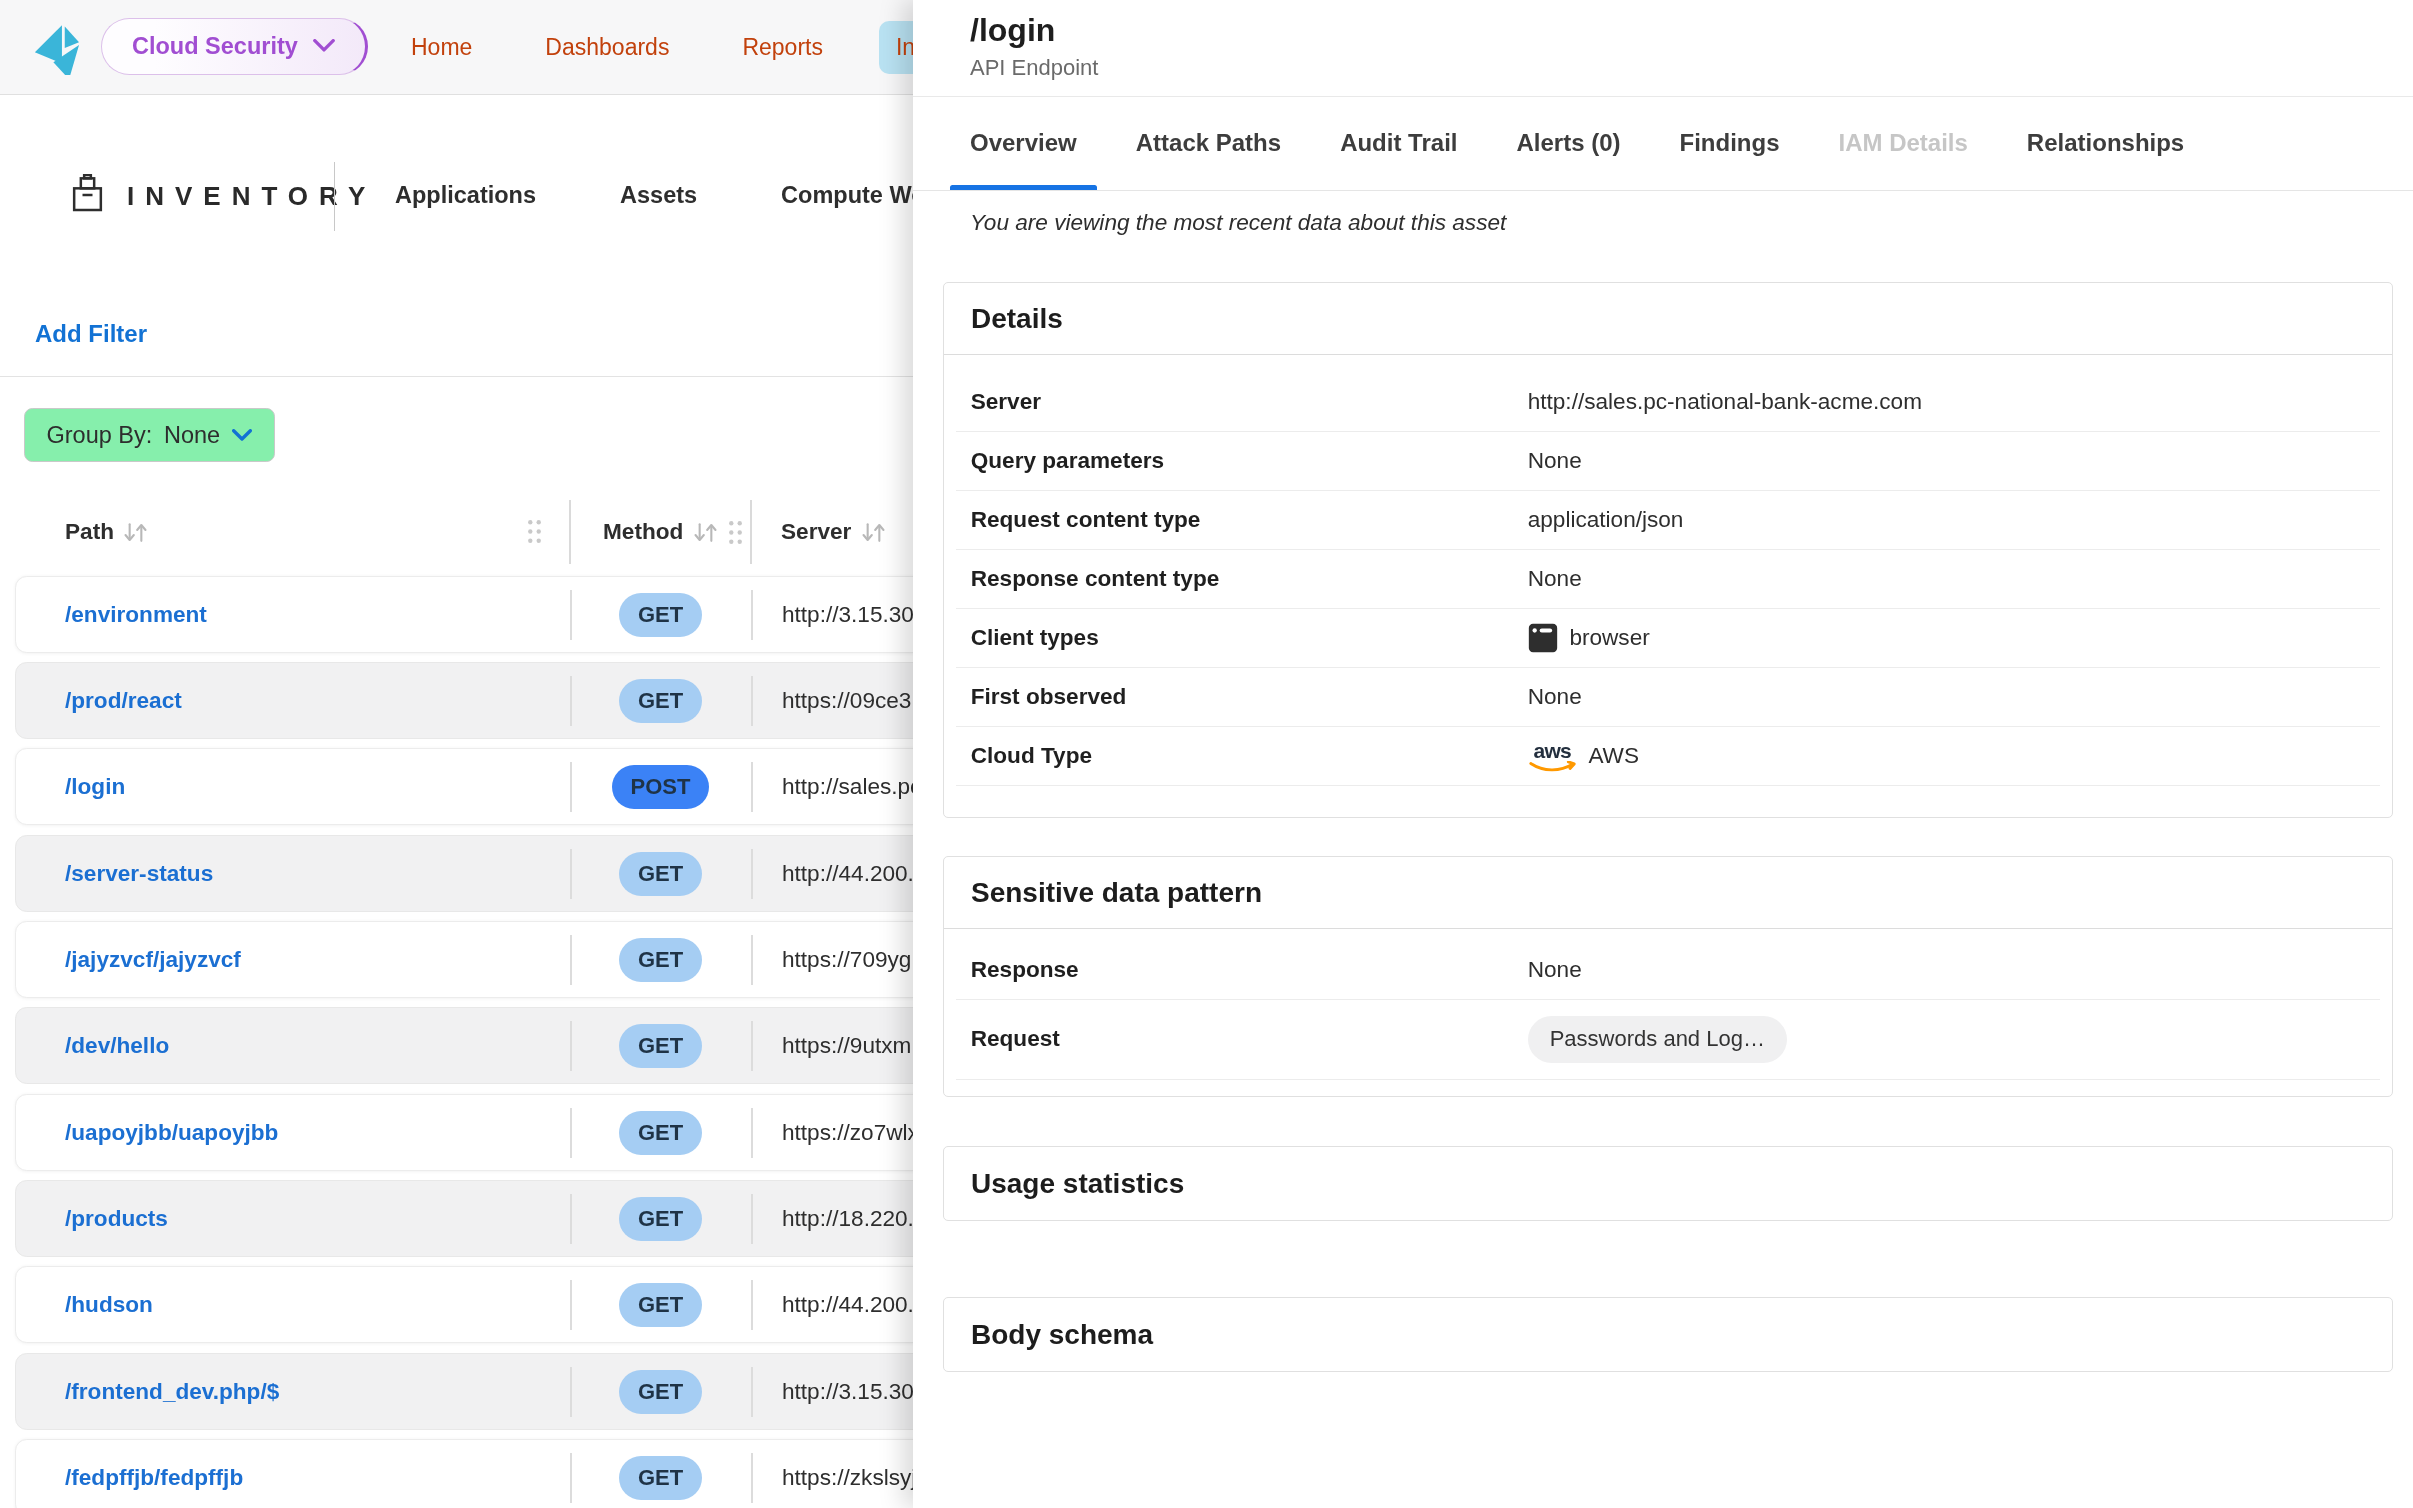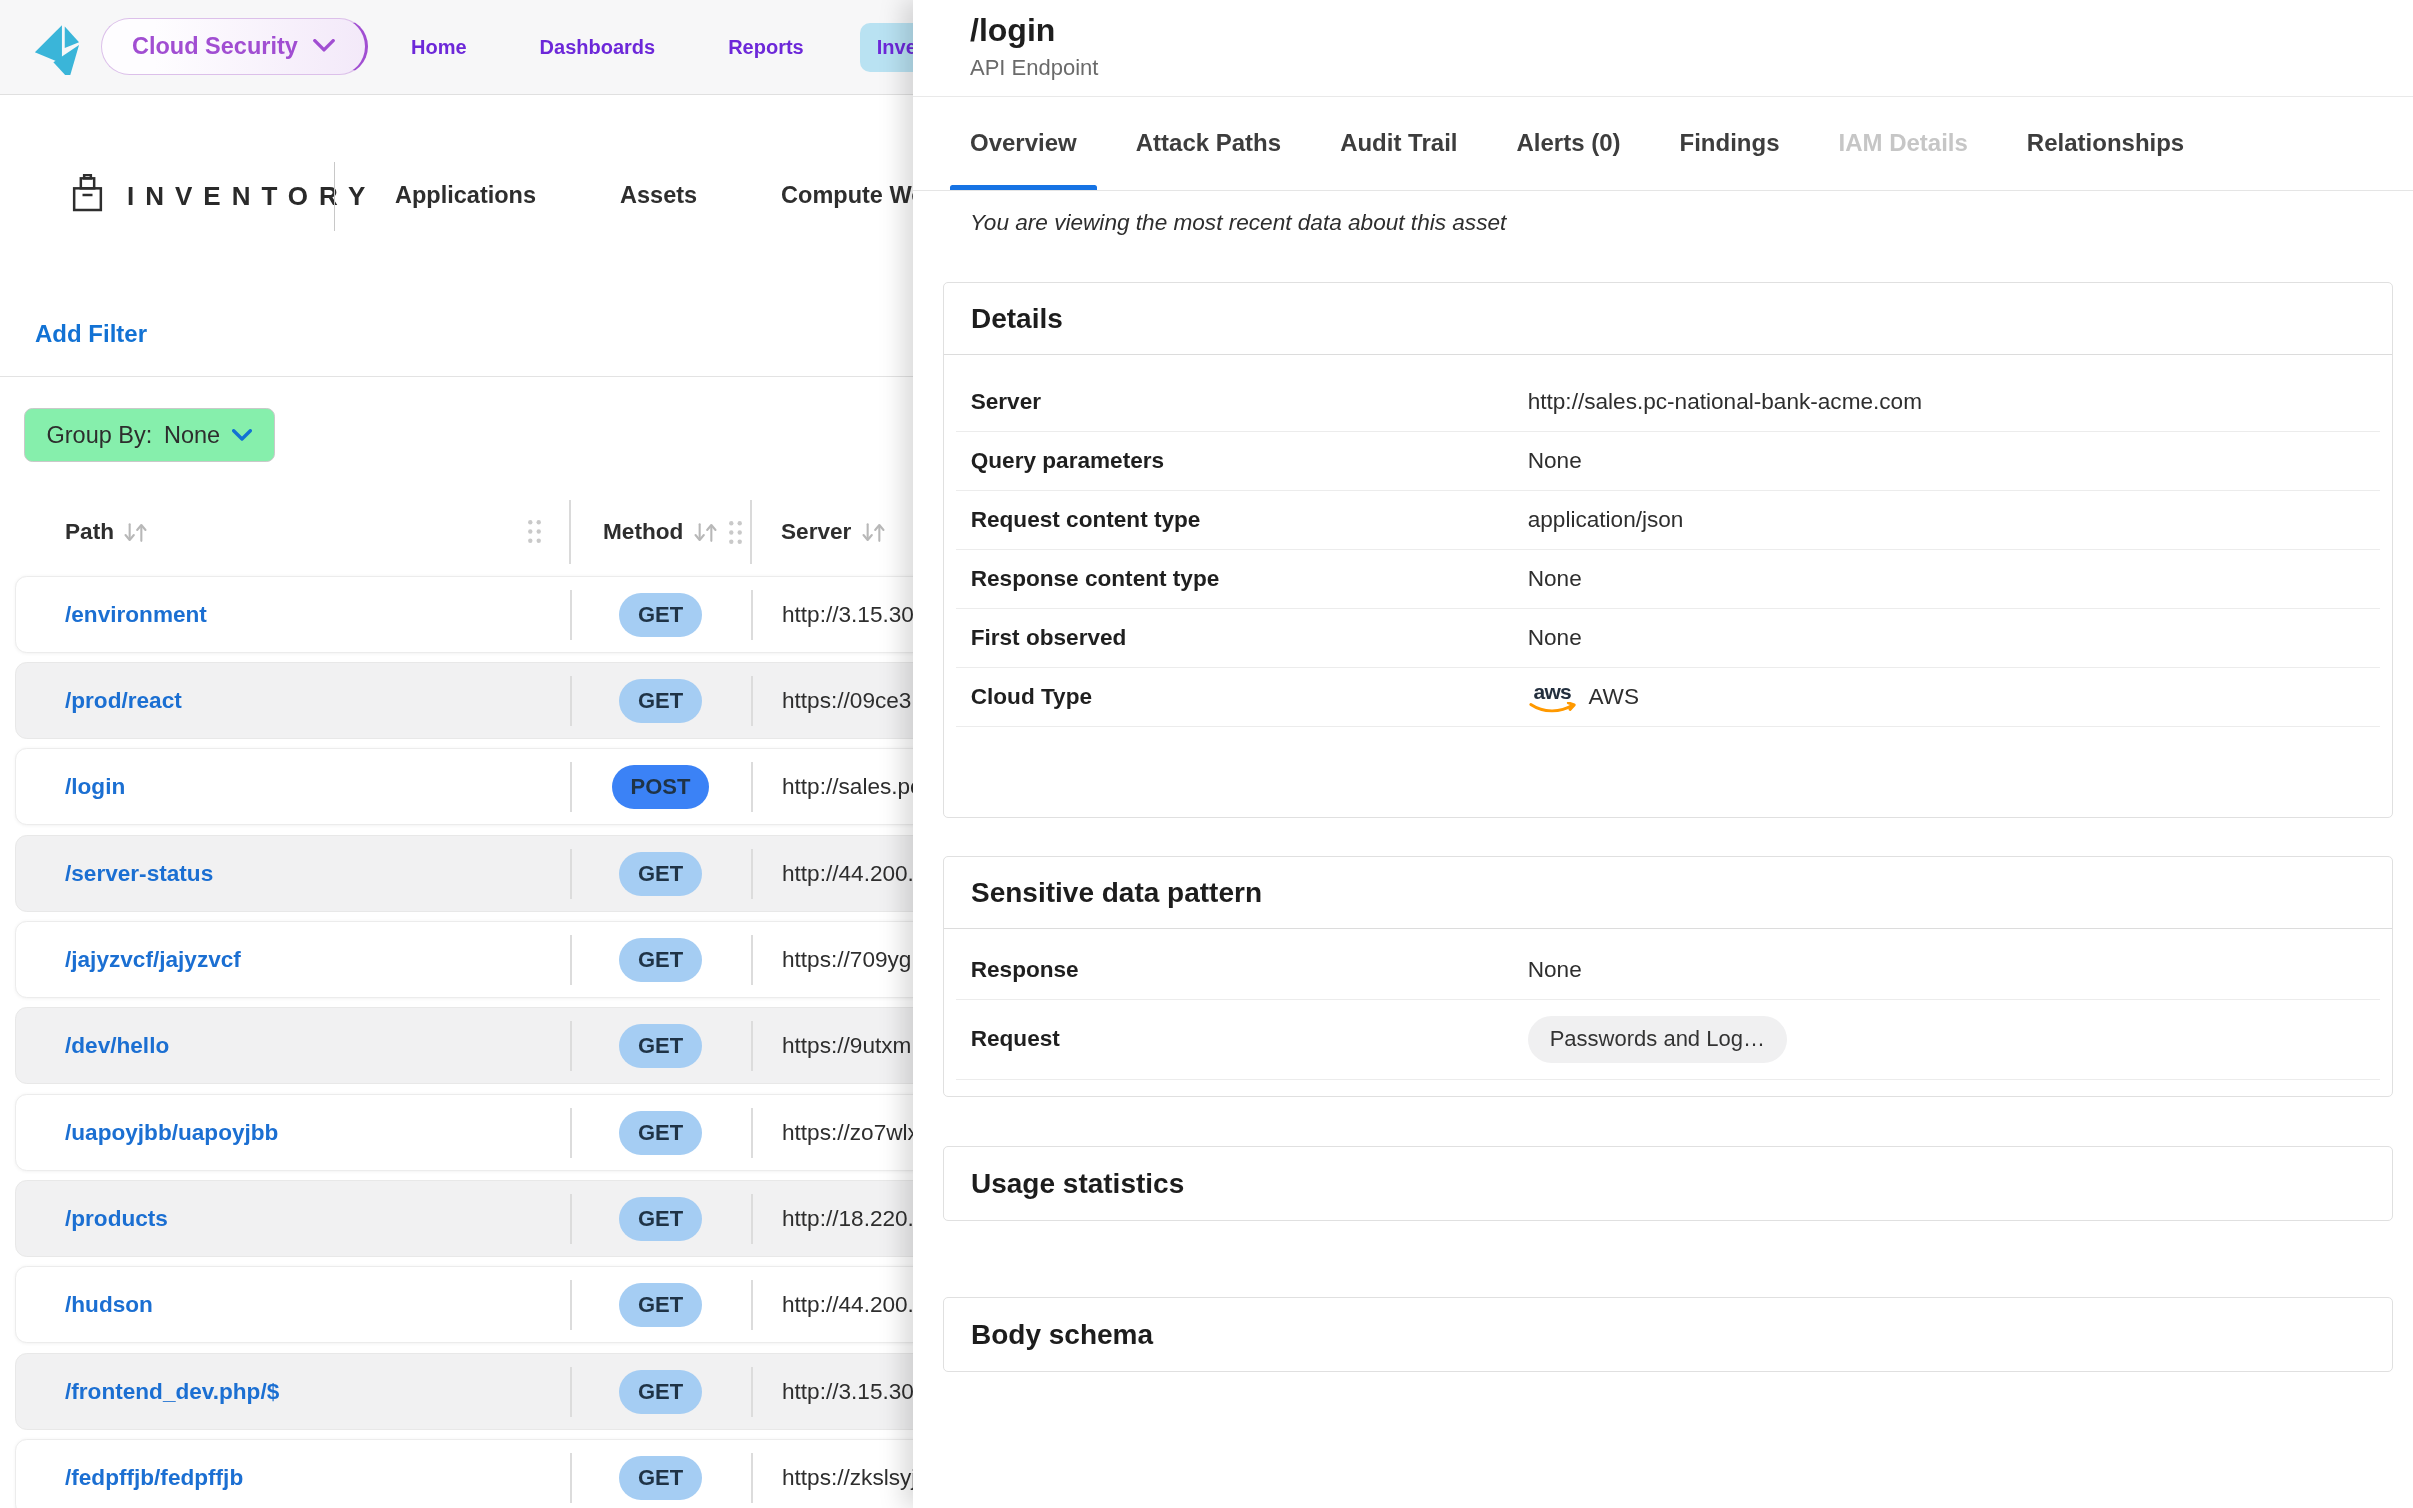--- a/index.html
+++ b/index.html
@@ -11,21 +11,21 @@
   .topbar { position:absolute; left:0; top:0; width:2413px; height:95px;
             background:#f7f7f8; border-bottom:0.8px solid #e0e0e0; }
   .logo { position:absolute; left:32px; top:18.4px; width:57px; height:57px; }
   .product-pill { position:absolute; left:101px; top:17.6px; height:57px; border-radius:28.5px;
             display:flex; align-items:center; gap:15px; padding:0 30px;
             background:linear-gradient(90deg,#fefdff 20%,#f3e9f9);
             border:0.8px solid #dcc0ea; border-right:3.4px solid #a14ed2;
             color:#a14ed2; font-size:23.5px; font-weight:700; cursor:pointer; }
   .topnav { position:absolute; left:394px; top:0; height:95px; display:flex;
             align-items:center; gap:39px; }
-  .nav-item { font-size:20px; font-weight:700; color:#6d28d9; padding:13.4px 17px;
+  .nav-item { font-size:23px; font-weight:400; color:#c2410c; padding:13.4px 17px;
             border-radius:10px; white-space:nowrap; cursor:pointer; }
   .nav-item.active { background:#b9e2f2; }
 
   
   .inv-icon { position:absolute; left:70px; top:174px; }
   .inv-title { position:absolute; left:127px; top:181px; font-size:26px; font-weight:600;
             letter-spacing:11px; color:#2a2a2a; }
   .inv-divider { position:absolute; left:334px; top:162px; width:0.8px; height:69px; background:#c8c8c8; }
   .inv-tabs { position:absolute; left:375px; top:158px; height:75px; display:flex;
             align-items:center; gap:44px; }
@@ -356,20 +356,31 @@
             <span>application/json</span>
           </span>
         </div>
         <div class="drow">
           <span class="drow-label">Response content type</span>
           <span class="drow-value">
             <span>None</span>
           </span>
         </div>
         <div class="drow">
+          <span class="drow-label">Client types</span>
+          <span class="drow-value">
+            <svg width="30" height="30" viewBox="0 0 36 36">
+              <rect x="1" y="1" width="34" height="34" rx="5" fill="#2e2e2e"></rect>
+              <circle cx="8" cy="9" r="2.6" fill="#ffffff"></circle>
+              <rect x="14" y="6.5" width="15" height="5" rx="2.5" fill="#ffffff"></rect>
+            </svg>
+            <span>browser</span>
+          </span>
+        </div>
+        <div class="drow">
           <span class="drow-label">First observed</span>
           <span class="drow-value">
             <span>None</span>
           </span>
         </div>
         <div class="drow">
           <span class="drow-label">Cloud Type</span>
           <span class="drow-value">
             <span class="aws-logo">
               <span class="aws-word">aws</span>

